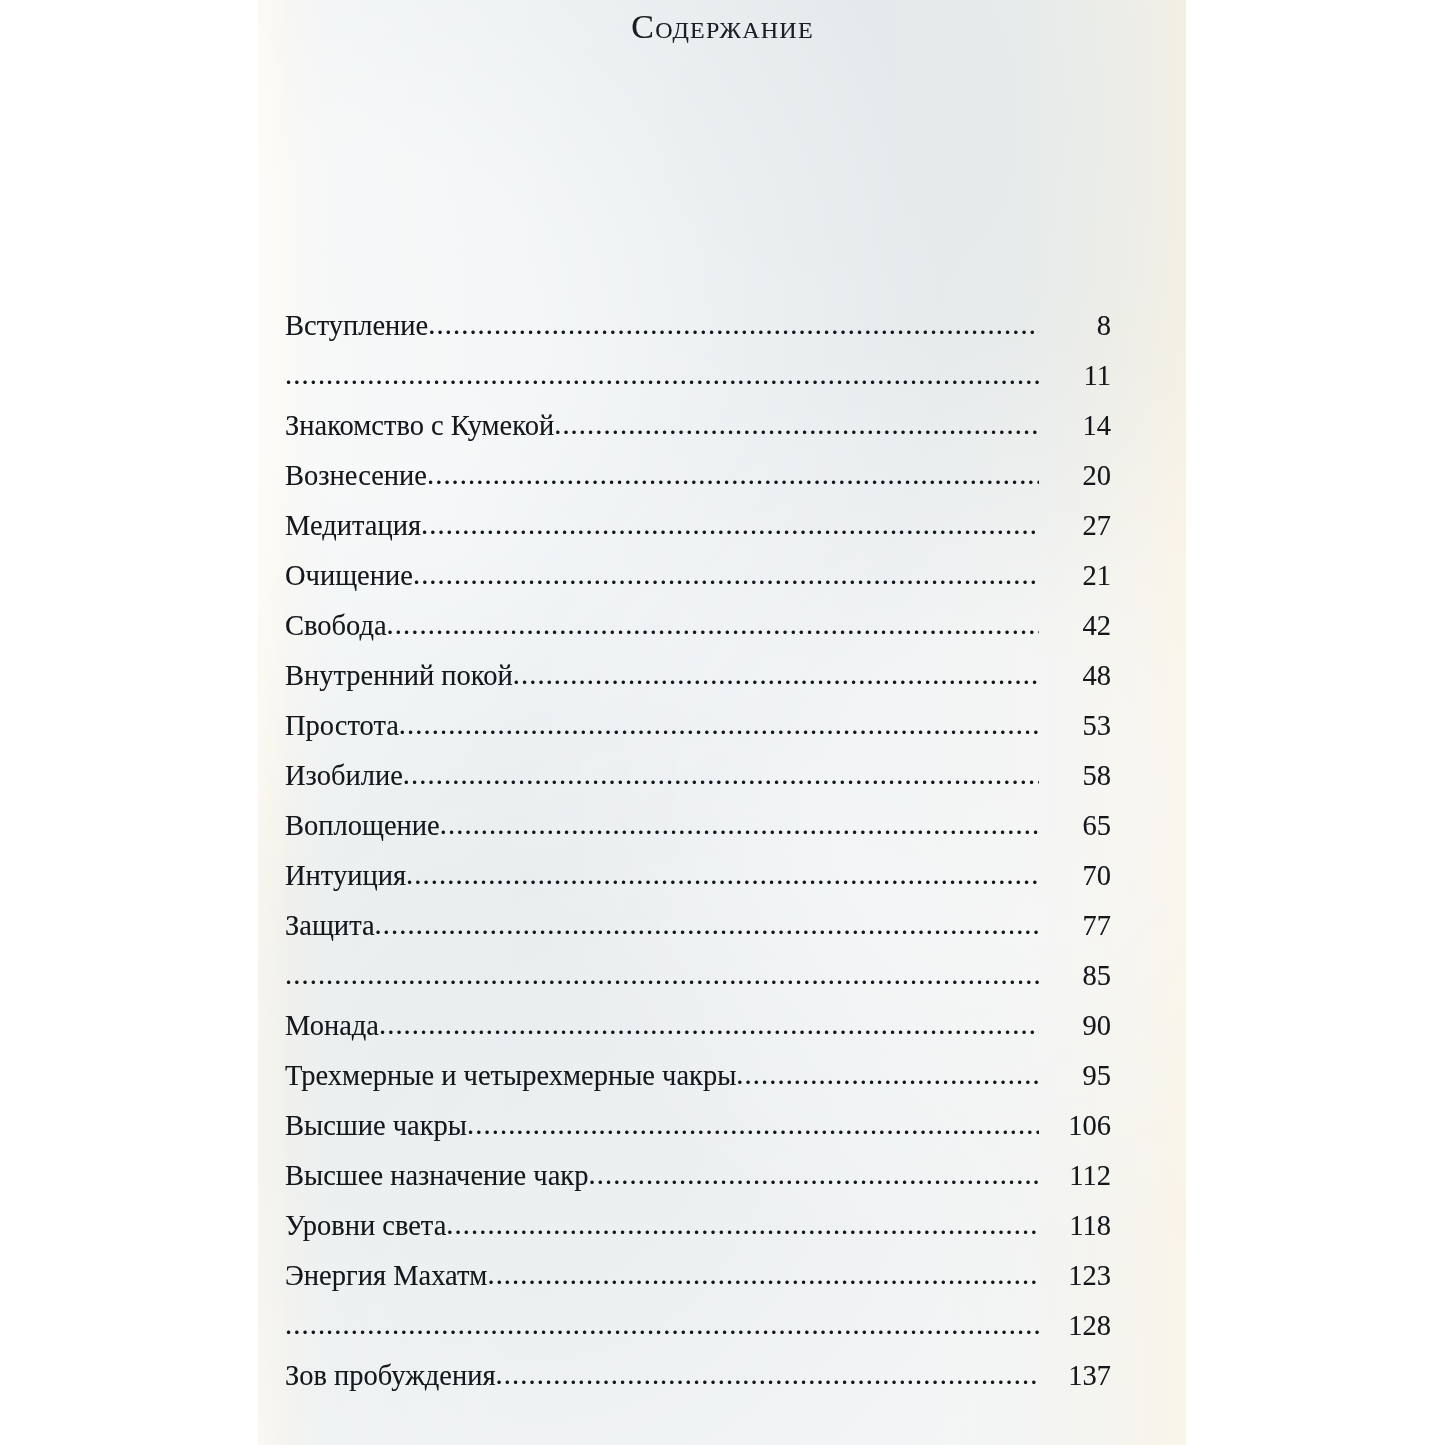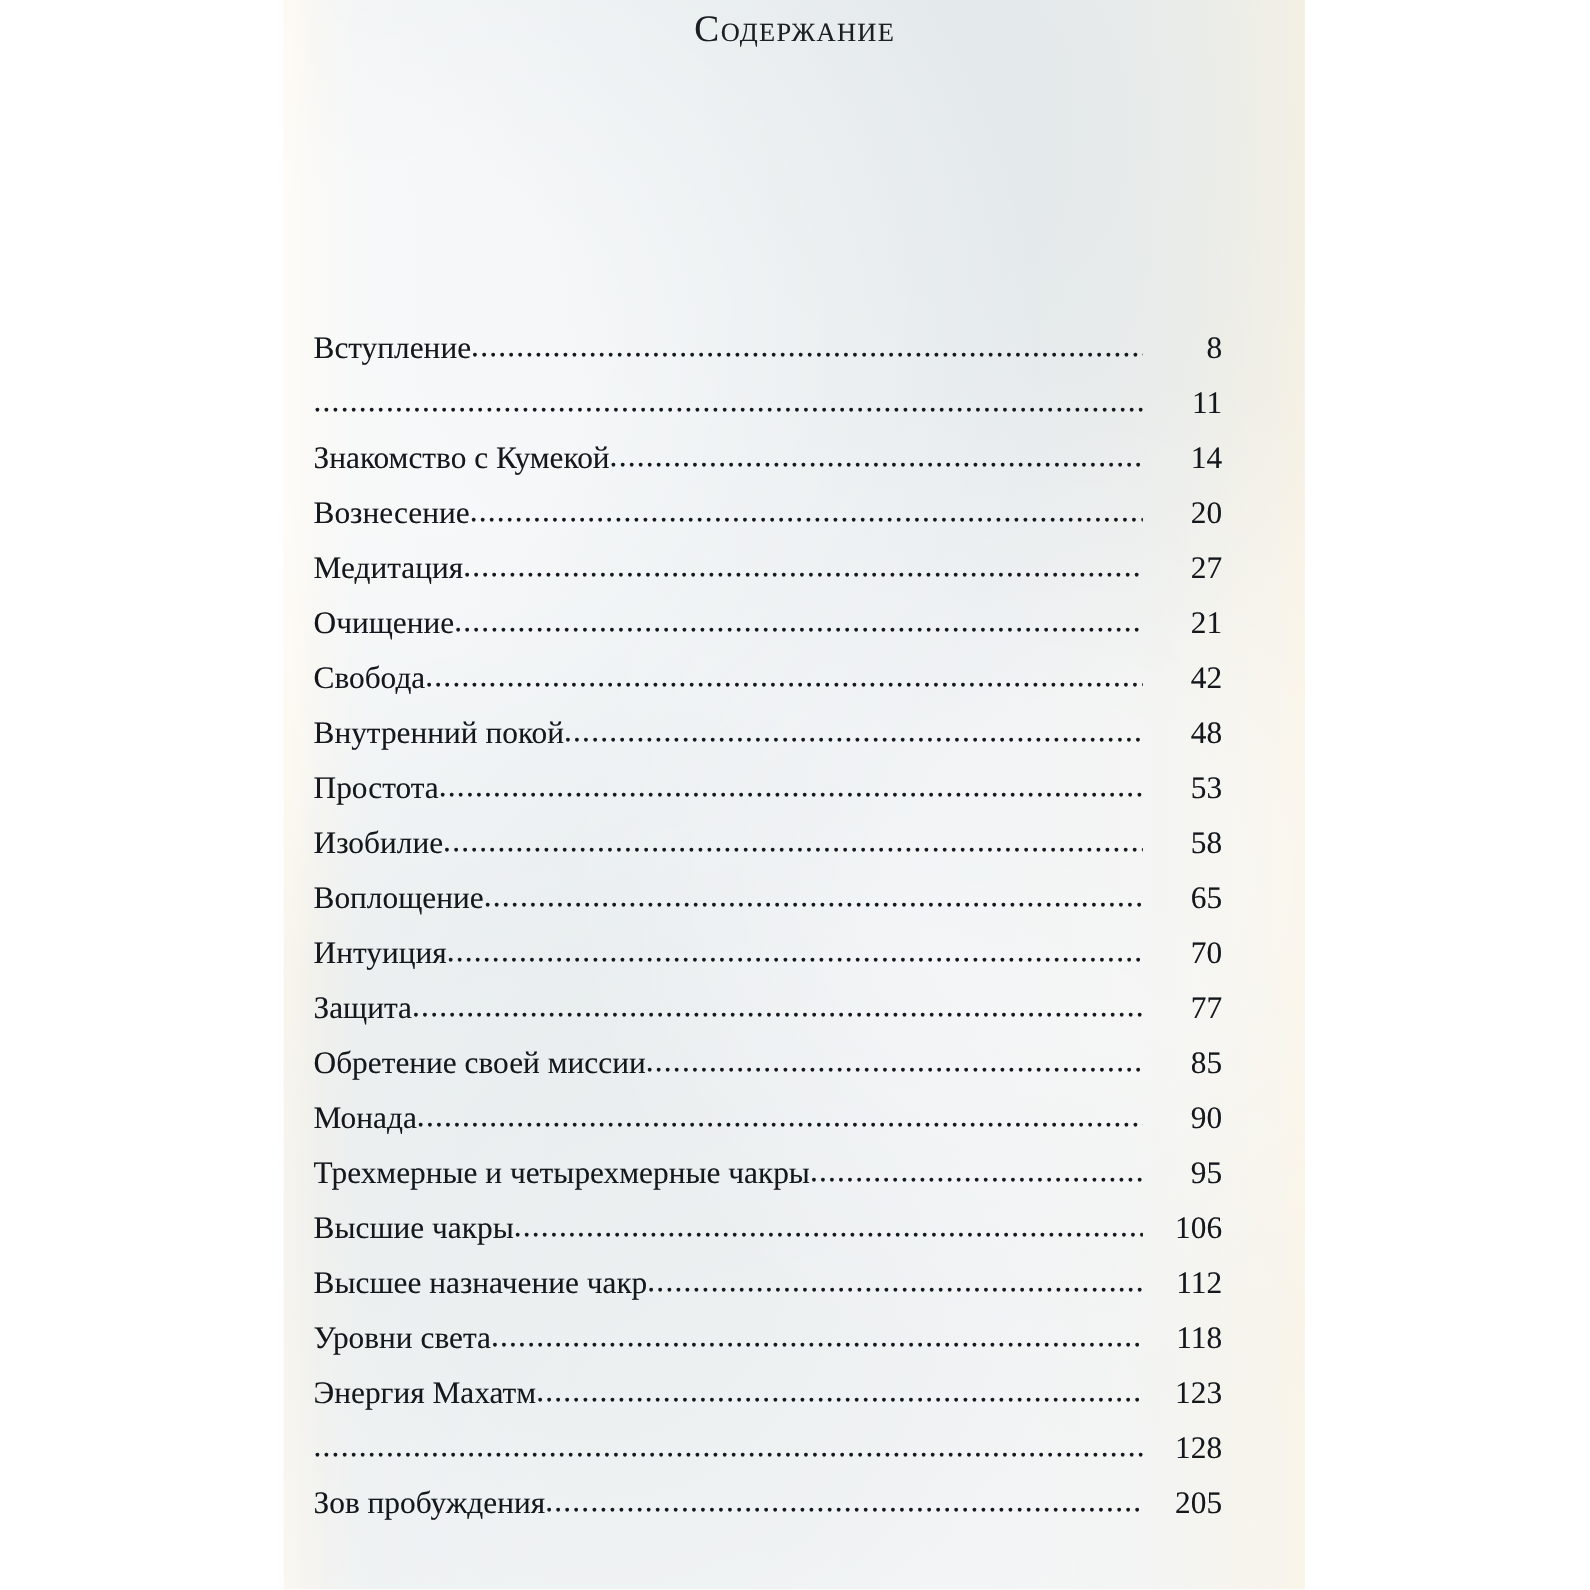--- a/index.html
+++ b/index.html
@@ -86,21 +86,21 @@
 
   
   .toc-list {
     position: absolute;
     left: 285px;
     top: 292px;
     width: 826px;   
   }
   .toc-row {
     display: flex;
-    align-items: center;
+    align-items: flex-end;
     height: 50px;
     font-size: 28.5px;
     color: #14181d;
     white-space: nowrap;
   }
   .toc-label {
     flex: 0 0 auto;
   }
   .toc-leader {
     flex: 1 1 auto;
@@ -200,21 +200,20 @@
         <span class="toc-label">Интуиция </span>
         <span class="toc-leader"><span>.................................................................................................................................</span></span>
         <span class="toc-page">70</span>
       </div>
       <div class="toc-row">
         <span class="toc-label">Защита</span>
         <span class="toc-leader"><span>.................................................................................................................................</span></span>
         <span class="toc-page">77</span>
       </div>
       <div class="toc-row">
-        <span class="toc-label">Обретение своей миссии </span>
         <span class="toc-leader"><span>.................................................................................................................................</span></span>
         <span class="toc-page">85</span>
       </div>
       <div class="toc-row">
         <span class="toc-label">Монада </span>
         <span class="toc-leader"><span>.................................................................................................................................</span></span>
         <span class="toc-page">90</span>
       </div>
       <div class="toc-row">
         <span class="toc-label">Трехмерные и четырехмерные чакры </span>
@@ -241,17 +240,17 @@
         <span class="toc-leader"><span>.................................................................................................................................</span></span>
         <span class="toc-page">123</span>
       </div>
       <div class="toc-row">
         <span class="toc-leader"><span>.................................................................................................................................</span></span>
         <span class="toc-page">128</span>
       </div>
       <div class="toc-row">
         <span class="toc-label">Зов пробуждения</span>
         <span class="toc-leader"><span>.................................................................................................................................</span></span>
-        <span class="toc-page">205</span>
+        <span class="toc-page">137</span>
       </div>
     </div>
 
 </div>
 
 </body></html>

